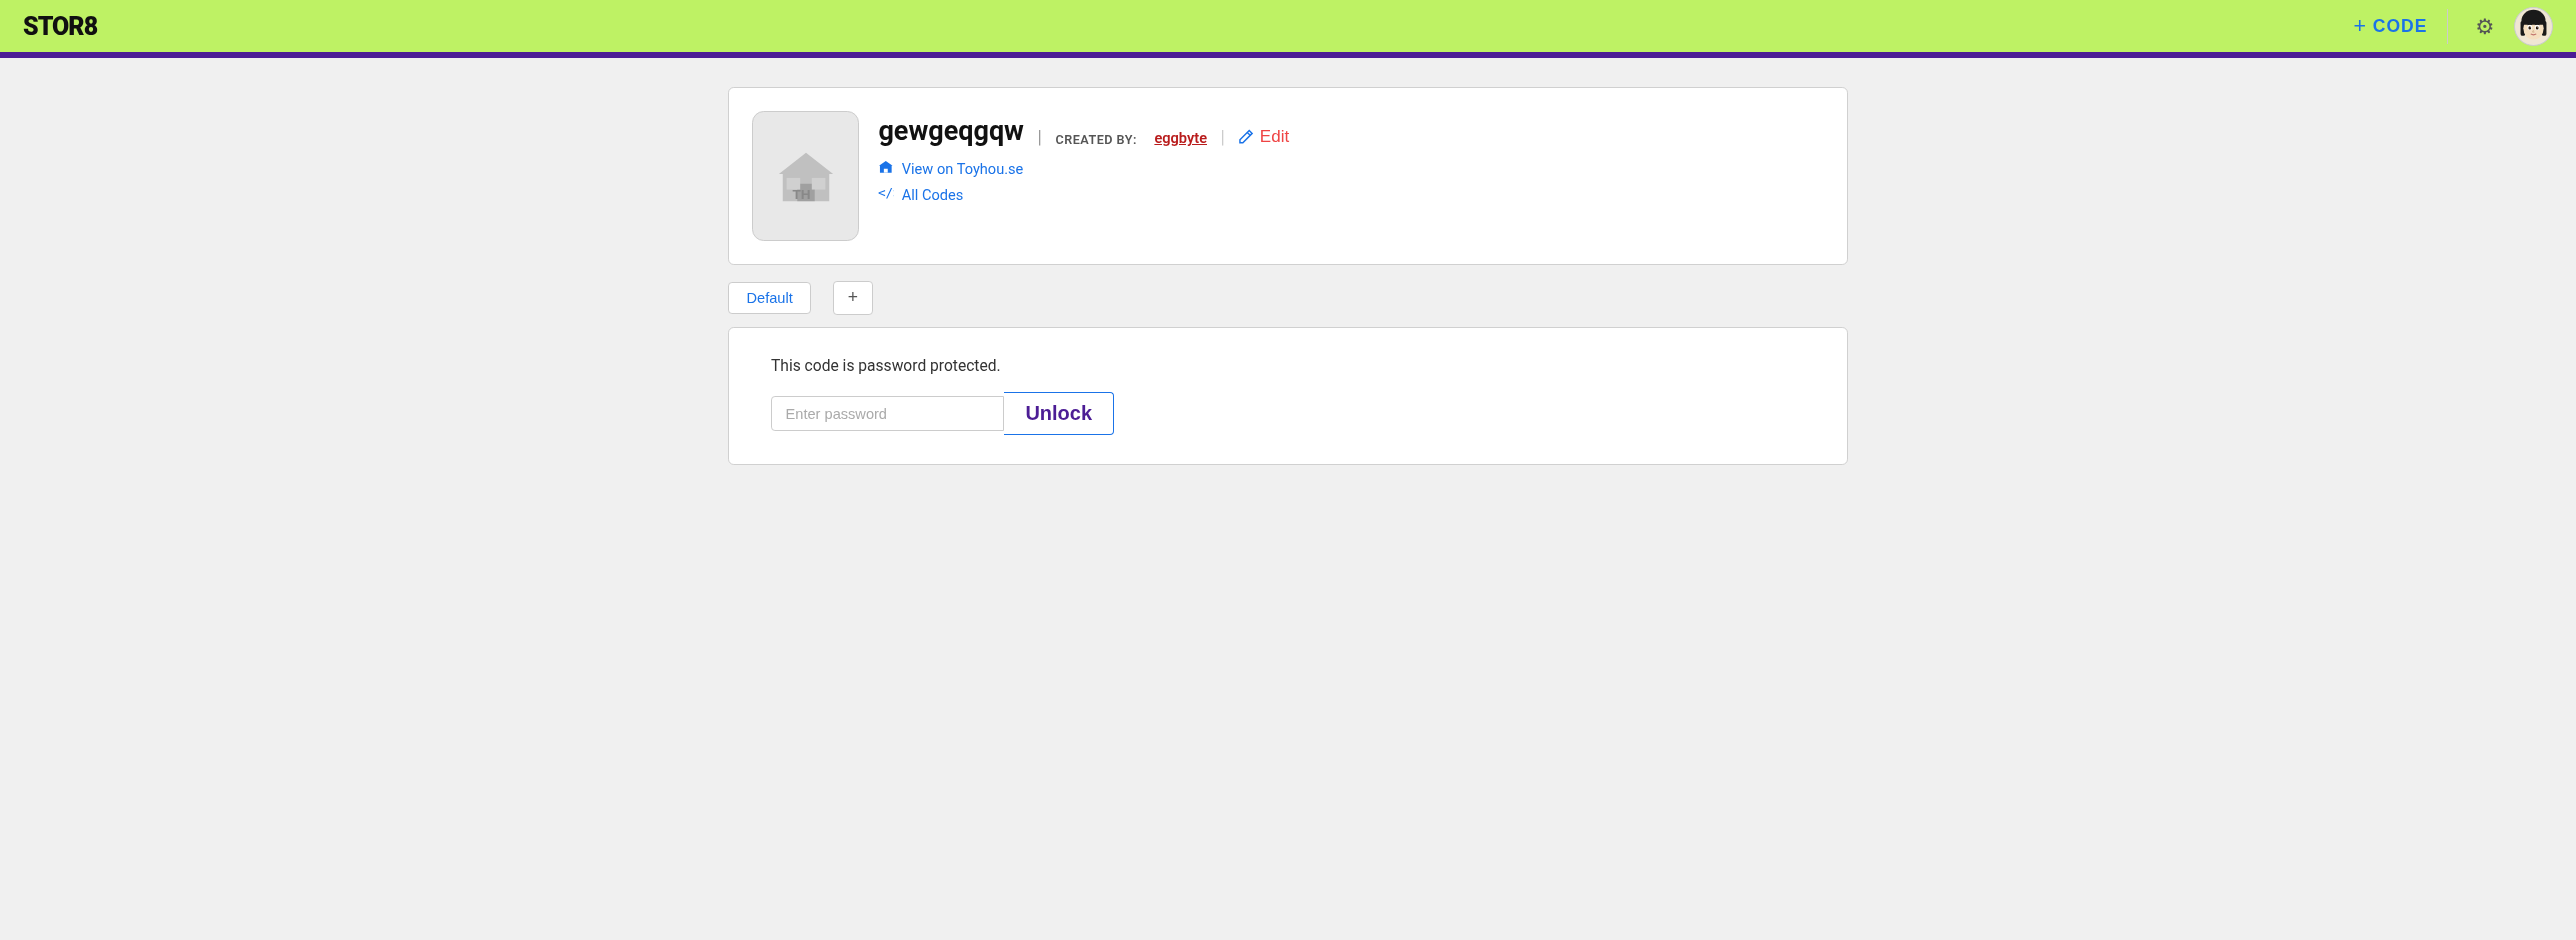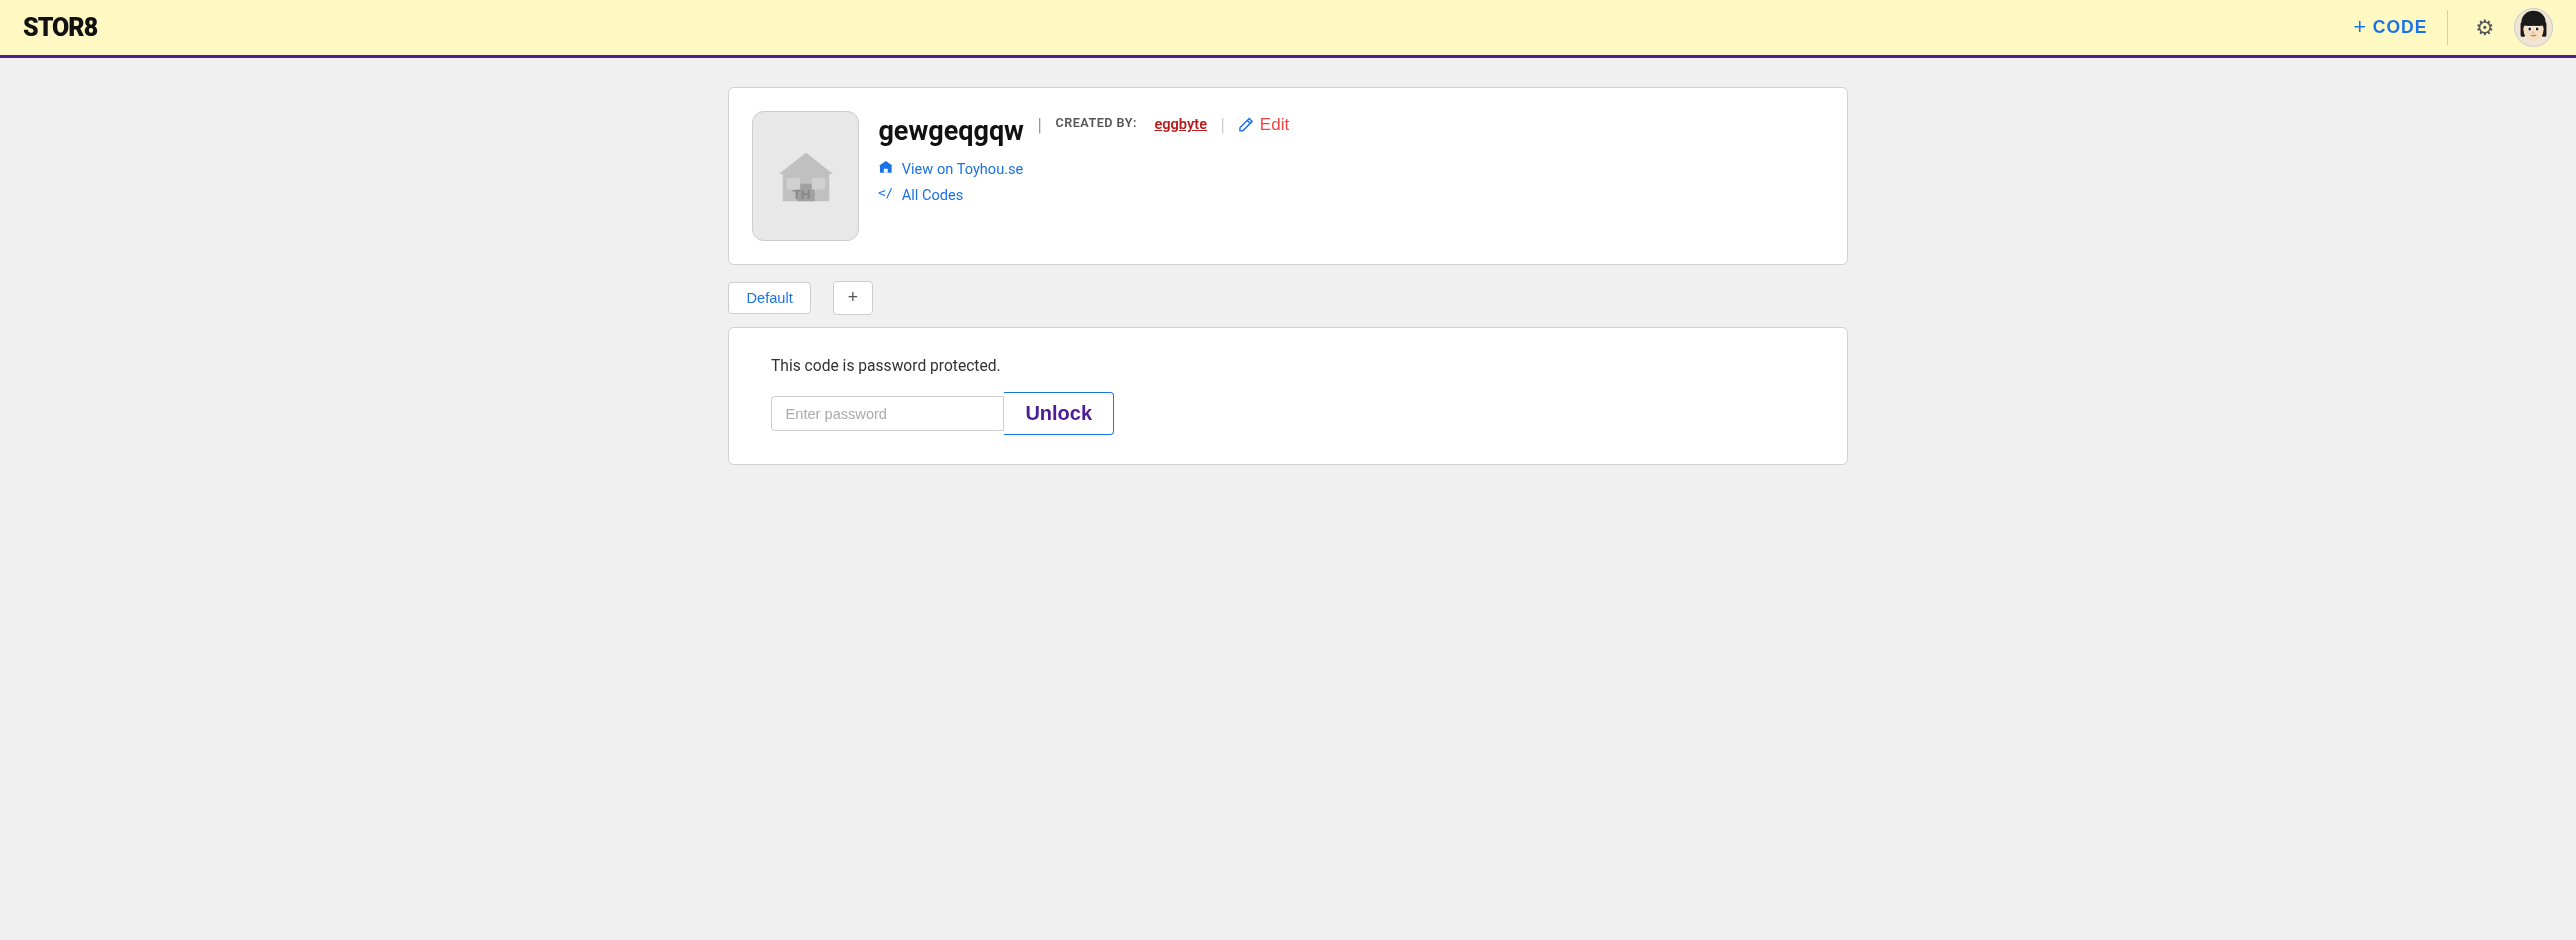--- a/index.html
+++ b/index.html
@@ -12,24 +12,24 @@
       background-color: #f0f0f0;
       font-family: -apple-system, BlinkMacSystemFont, 'Segoe UI', Roboto, Arial, sans-serif;
       min-height: 100vh;
     }
 
     
     .navbar {
       display: flex;
       align-items: center;
       justify-content: space-between;
-      background-color: #fef9c3;
+      background-color: #bef264;
       padding: 0 23px;
       height: 58px;
-      border-bottom: 3px solid #4c1d95;
+      border-bottom: 6px solid #4c1d95;
     }
 
     .navbar-logo {
       font-size: 25px;
       font-weight: 900;
       color: #111;
       letter-spacing: -1px;
     }
 
     .navbar-right {
@@ -134,21 +134,21 @@
       color: #aaa;
     }
 
     .profile-info {
       flex: 1;
       padding-top: 3.9px;
     }
 
     .profile-title-row {
       display: flex;
-      align-items: flex-start;
+      align-items: flex-end;
       gap: 13.6px;
       margin-bottom: 11.7px;
       flex-wrap: wrap;
     }
 
     .profile-name {
       font-size: 27px;
       font-weight: 700;
       color: #111;
     }

